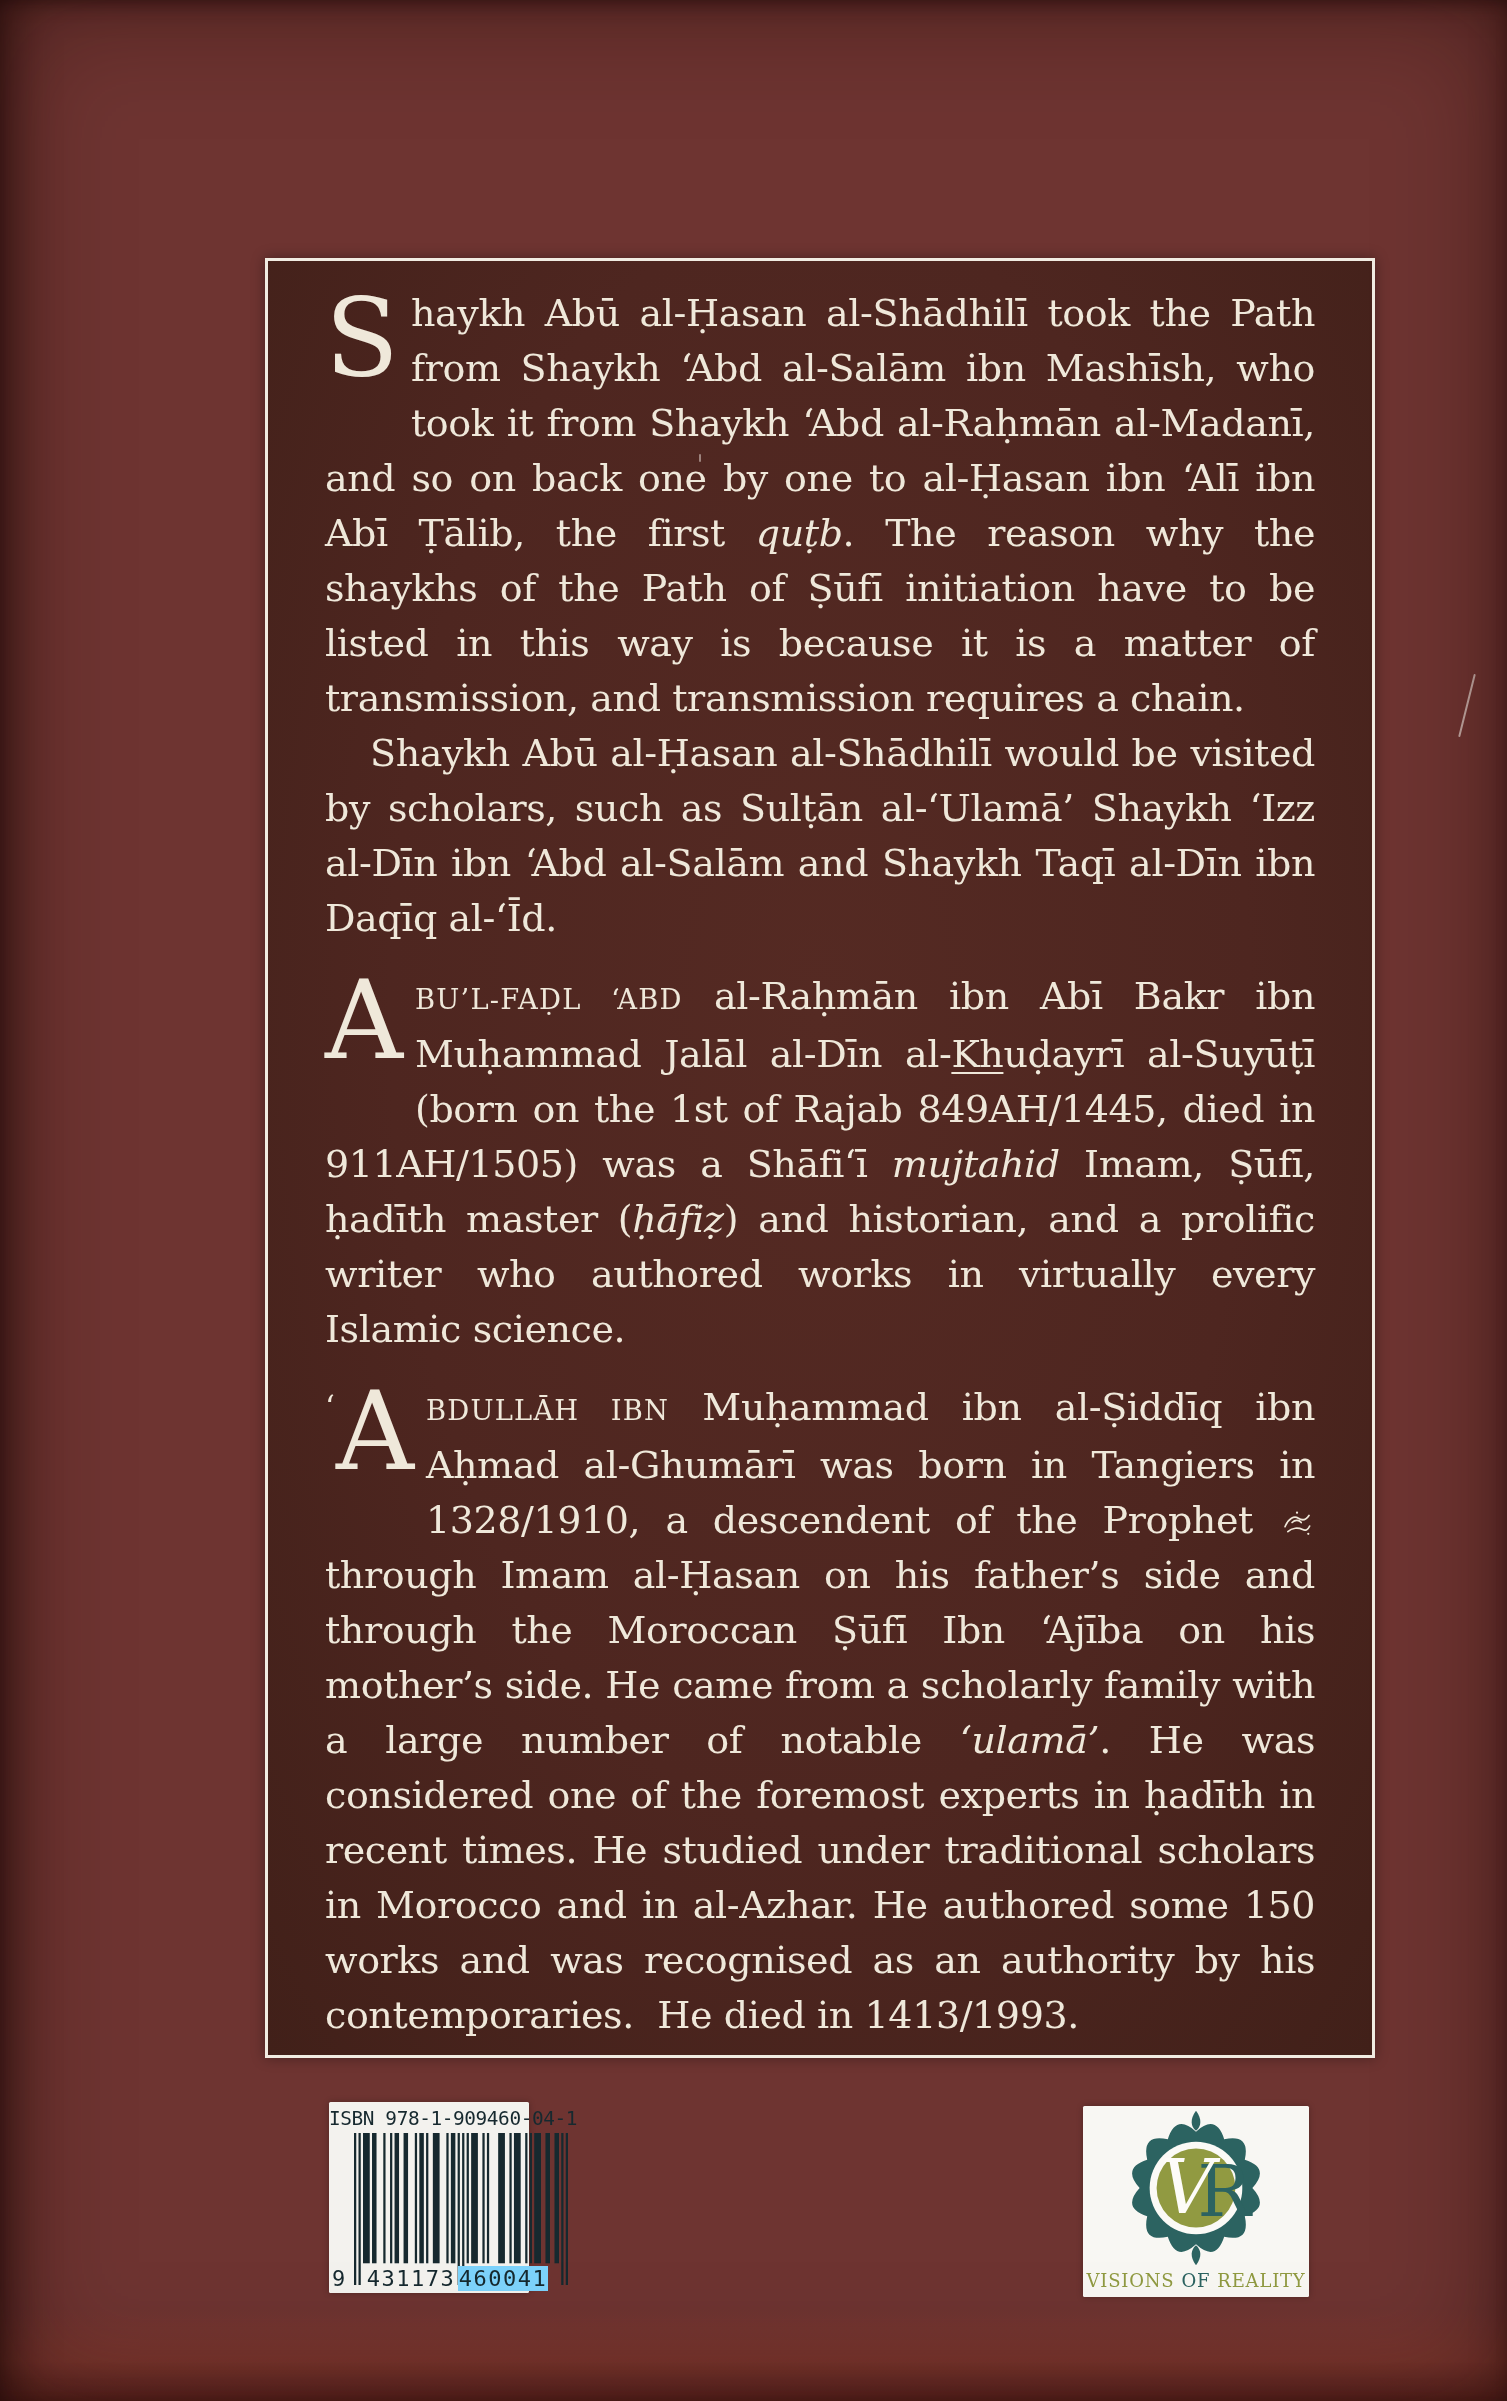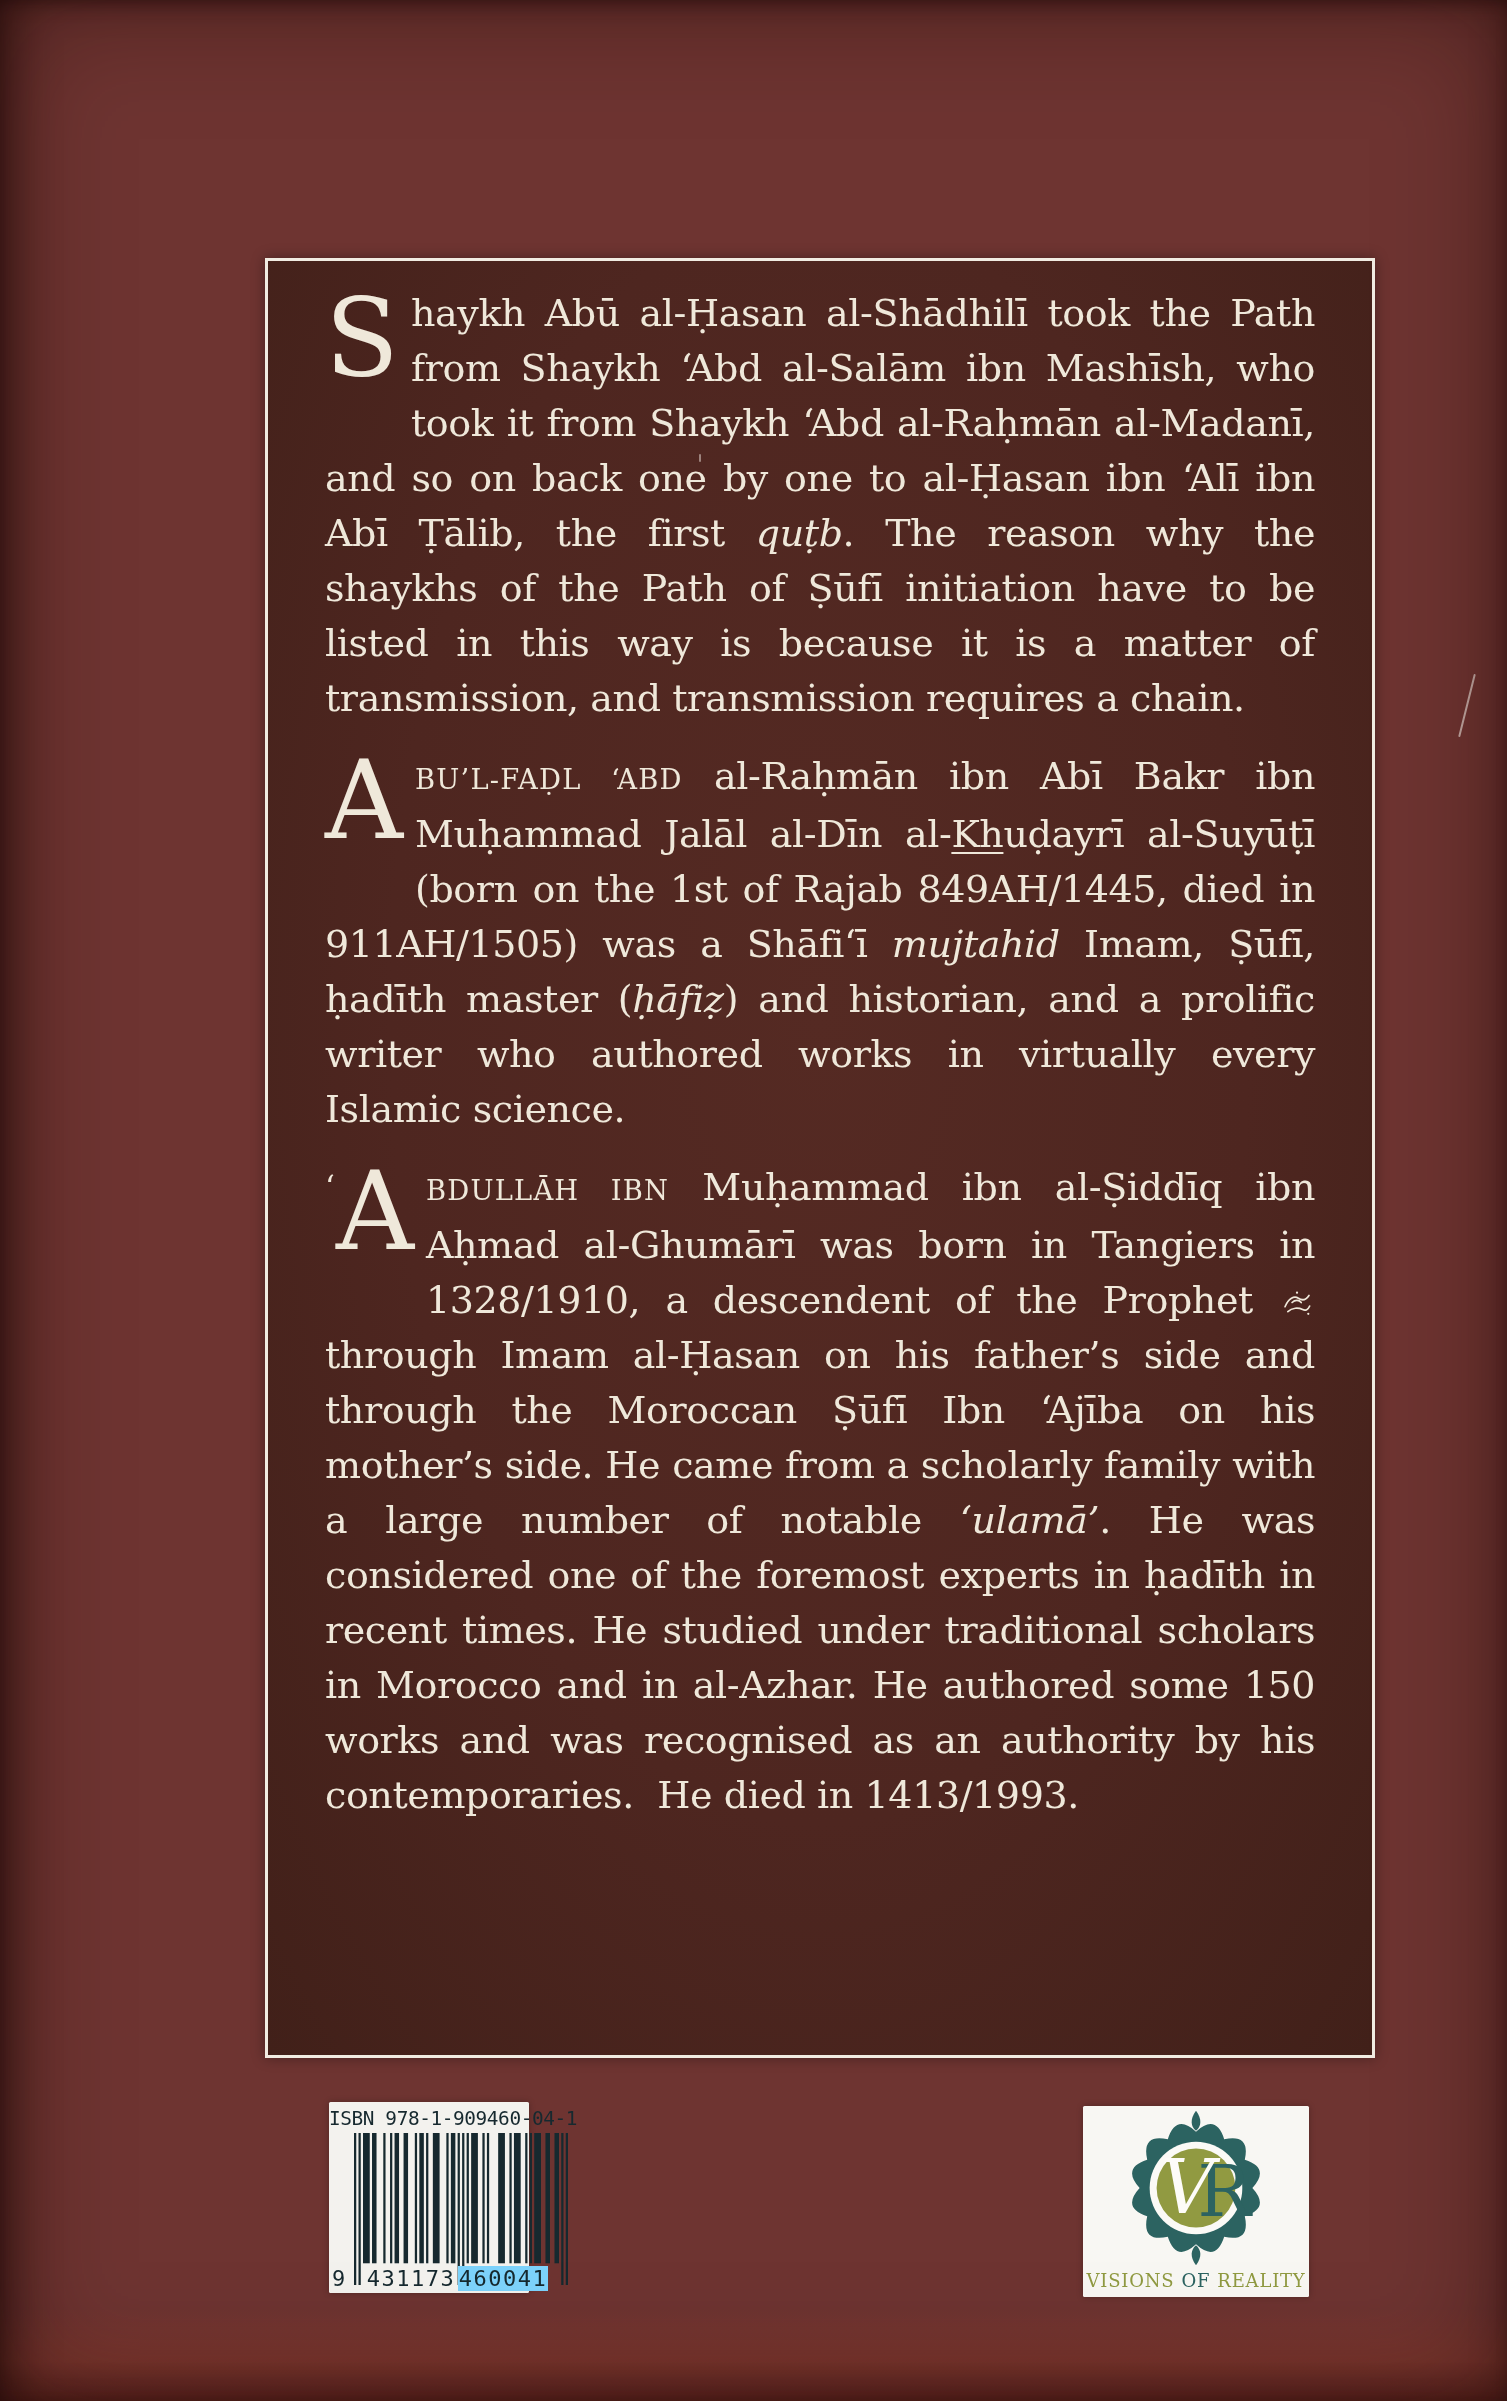--- a/index.html
+++ b/index.html
@@ -78,20 +78,21 @@
   .wordmark .w2{font-size:18px;letter-spacing:0.8px;color:var(--teal,#2c6361);}
 </style>
 </head>
 <body style="--bg: #6e3431; --panel: #4e2620; --frame: #f1ece2; --ink: #efe8da; --barcode-ink: #16292f; --teal: #2c6361; --olive: #909a41;">
 
 <div class="cover">
 
   <div class="panel">
     <div id="panel-text">
         <p class="para"><span class="dropcap">S</span>haykh Abū al-Ḥasan al-Shādhilī took the Path from Shaykh ‘Abd al-Salām ibn Mashīsh, who took it from Shaykh ‘Abd al-Raḥmān al-Madanī, and so on back one by one to al-Ḥasan ibn ‘Alī ibn Abī Ṭālib, the first <i class="it">quṭb</i>. The reason why the shaykhs of the Path of Ṣūfī initiation have to be listed in this way is because it is a matter of transmission, and transmission requires a chain.</p>
+        <p class="para indent">Shaykh Abū al-Ḥasan al-Shādhilī would be visited by scholars, such as Sulṭān al-‘Ulamā’ Shaykh ‘Izz al-Dīn ibn ‘Abd al-Salām and Shaykh Taqī al-Dīn ibn Daqīq al-‘Īd.</p>
         <p class="para gap"><span class="dropcap">A</span><span class="sc">BU’L-FAḌL ‘ABD</span> al-Raḥmān ibn Abī Bakr ibn Muḥammad Jalāl al-Dīn al-<span class="ul">Kh</span>uḍayrī al-Suyūṭī (born on the 1st of Rajab 849AH/1445, died in 911AH/1505) was a Shāfi‘ī <i class="it">mujtahid</i> Imam, Ṣūfī, ḥadīth master (<i class="it">ḥāfiẓ</i>) and historian, and a prolific writer who authored works in virtually every Islamic science.</p>
         <p class="para gap"><span class="dropcap"><span class="dc-prefix">‘</span>A</span><span class="sc">BDULLĀH IBN</span> Muḥammad ibn al-Ṣiddīq ibn Aḥmad al-Ghumārī was born in Tangiers in 1328/1910, a descendent of the Prophet <span class="pbuh" aria-label="ﷺ"><svg viewBox="0 0 48 44" fill="none" stroke="#efe8da" stroke-width="2.4" stroke-linecap="round">
               <path d="M7 28 C12 16 20 12 26 16 C32 20 37 18 41 12"></path>
               <path d="M11 35 C17 29 26 29 32 32 C36 34 40 32 42 27"></path>
               <path d="M17 22 C21 18 27 18 30 22"></path>
               <circle cx="24" cy="8" r="1.6" fill="#efe8da" stroke="none"></circle>
               <circle cx="40" cy="38" r="1.6" fill="#efe8da" stroke="none"></circle>
             </svg></span> through Imam al-Ḥasan on his father’s side and through the Moroccan Ṣūfī Ibn ‘Ajība on his mother’s side. He came from a scholarly family with a large number of notable <i class="it">‘ulamā’</i>. He was considered one of the foremost experts in ḥadīth in recent times. He studied under traditional scholars in Morocco and in al-Azhar. He authored some 150 works and was recognised as an authority by his contemporaries.&nbsp; He died in 1413/1993.</p>
       </div>
   </div>

